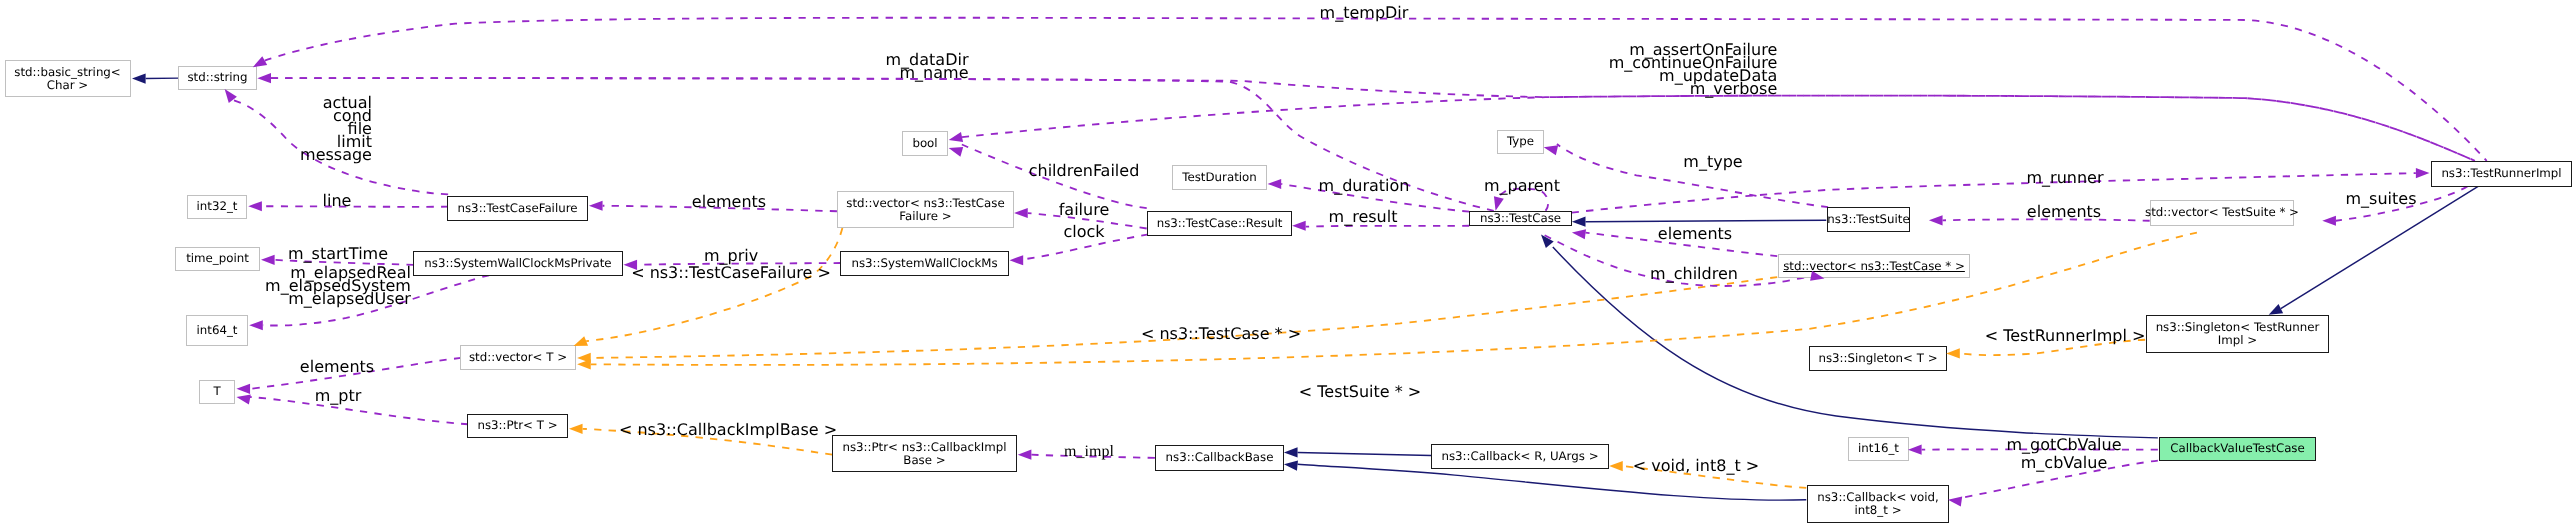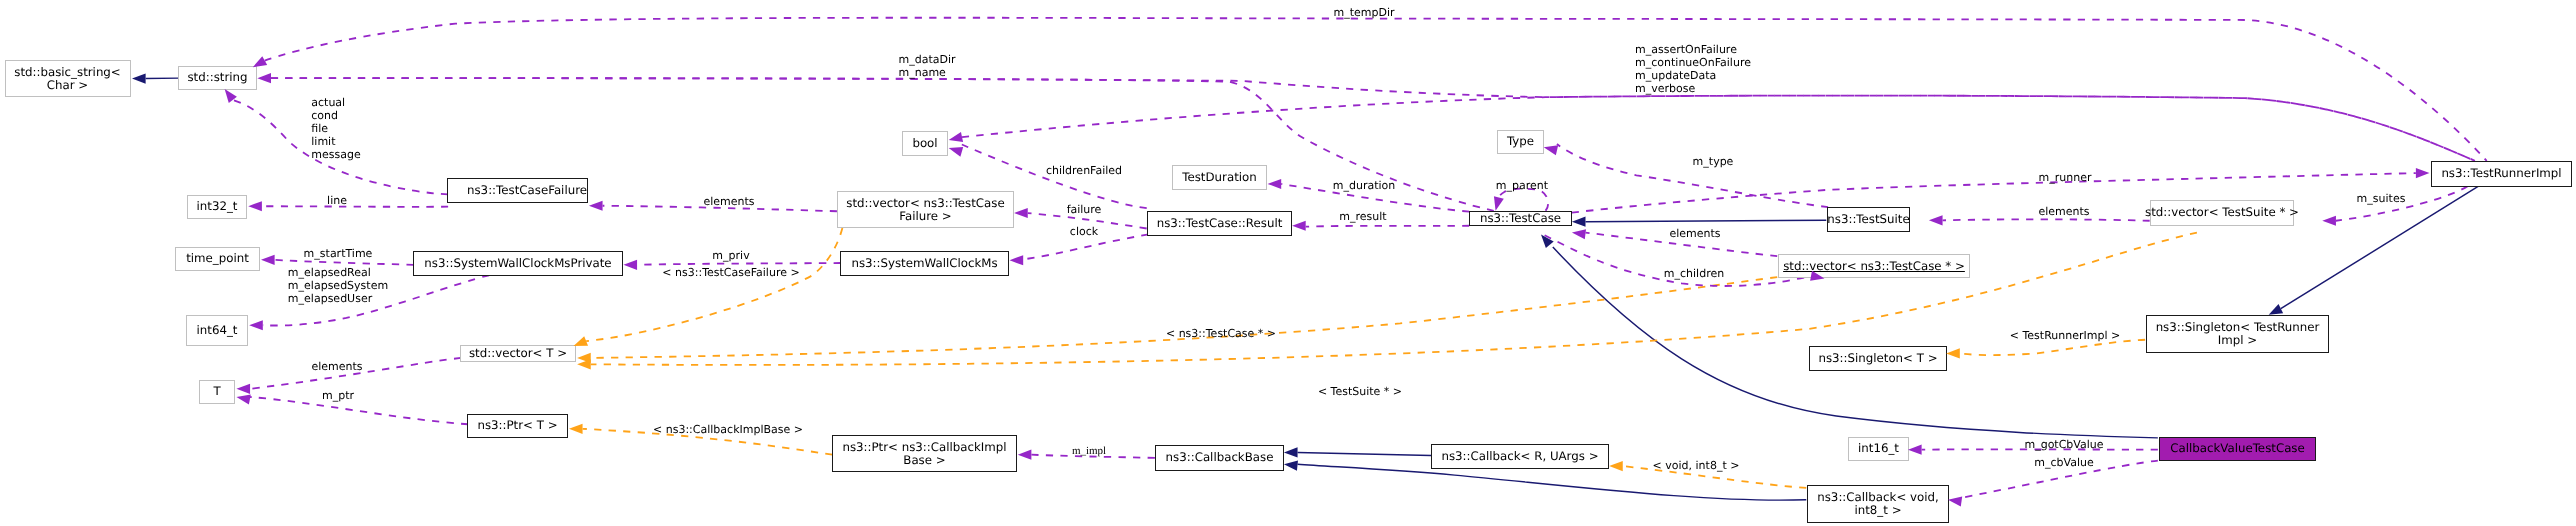--- a/index.html
+++ b/index.html
@@ -6,24 +6,24 @@
   html,body{margin:0;padding:0;background:#ffffff;-webkit-font-smoothing:antialiased;text-rendering:geometricPrecision;}
   #canvas{position:relative;width:2576px;height:526px;background:#ffffff;
     font-family:"DejaVu Sans",sans-serif;overflow:hidden;}
   svg#edges{position:absolute;left:0;top:0;width:2576px;height:526px;pointer-events:none;z-index:1;}
   svg#arrowheads{position:absolute;left:0;top:0;width:2576px;height:526px;pointer-events:none;z-index:4;}
   .node{position:absolute;box-sizing:border-box;display:flex;align-items:center;
     justify-content:center;text-align:center;color:#000;font-size:11.8px;
     line-height:13px;white-space:pre;background:#ffffff;z-index:2;}
   .node.light{border:0.9px solid #c0c0c0;}
   .node.dark{border:1.5px solid #1a1a1a;}
-  .node.sel{border:1.5px solid #1a1a1a;background:#a21caf;}
+  .node.sel{border:1.5px solid #1a1a1a;background:#86efac;}
   .nodes,.labels{position:absolute;left:0;top:0;width:0;height:0;}
-  .elabel{position:absolute;font-size:11px;color:#000;white-space:pre;
-    text-align:left;line-height:13px;transform:translate(-50%,0);z-index:3;}
+  .elabel{position:absolute;font-size:16px;color:#000;white-space:pre;
+    text-align:right;line-height:13px;transform:translate(-50%,0);z-index:3;}
   path.use{fill:none;stroke:#9627c8;stroke-width:2;stroke-dasharray:8,8;}
   path.inh{fill:none;stroke:#191970;stroke-width:1.6;}
   path.tpl{fill:none;stroke:#ffa318;stroke-width:2;stroke-dasharray:8,8;}
   polygon.use{fill:#9627c8;}
   polygon.inh{fill:#191970;}
   polygon.tpl{fill:#ffa318;}
 </style>
 </head>
 <body>
 
@@ -110,23 +110,23 @@
   <polygon class="use" points="2143.00,550.00 2157.07,557.63 2158.63,546.54"></polygon>
 </svg>
 <div class="nodes">
   <div class="node light" style="left:4.5px;top:60px;width:126px;height:37px;"><span>std::basic_string&lt;
 Char &gt;</span></div>
   <div class="node light" style="left:178px;top:66px;width:79px;height:23.6px;"><span>std::string</span></div>
   <div class="node light" style="left:187px;top:195px;width:60px;height:23.6px;"><span>int32_t</span></div>
   <div class="node light" style="left:175px;top:247px;width:85px;height:23.6px;"><span>time_point</span></div>
   <div class="node light" style="left:186px;top:315px;width:62px;height:31px;"><span>int64_t</span></div>
   <div class="node light" style="left:199px;top:380px;width:36px;height:23.6px;"><span>T</span></div>
-  <div class="node dark" style="left:447px;top:178px;width:141px;height:24.6px;justify-content:flex-end;"><span>ns3::TestCaseFailure</span></div>
+  <div class="node dark" style="left:447px;top:196px;width:141px;height:24.6px;"><span>ns3::TestCaseFailure</span></div>
   <div class="node dark" style="left:413px;top:251px;width:210px;height:24.6px;"><span>ns3::SystemWallClockMsPrivate</span></div>
-  <div class="node light" style="left:460px;top:345px;width:116px;height:17px;"><span>std::vector&lt; T &gt;</span></div>
+  <div class="node light" style="left:460px;top:345px;width:116px;height:25px;"><span>std::vector&lt; T &gt;</span></div>
   <div class="node dark" style="left:467px;top:414px;width:101px;height:23.6px;"><span>ns3::Ptr&lt; T &gt;</span></div>
   <div class="node light" style="left:902px;top:131px;width:46px;height:24.6px;"><span>bool</span></div>
   <div class="node light" style="left:837px;top:191px;width:177px;height:37px;"><span>std::vector&lt; ns3::TestCase
 Failure &gt;</span></div>
   <div class="node dark" style="left:840px;top:251px;width:169px;height:24.6px;"><span>ns3::SystemWallClockMs</span></div>
   <div class="node light" style="left:1172px;top:165px;width:95px;height:24.6px;"><span>TestDuration</span></div>
   <div class="node dark" style="left:1147px;top:211px;width:145px;height:24.6px;"><span>ns3::TestCase::Result</span></div>
   <div class="node light" style="left:1497px;top:130px;width:47px;height:23.6px;"><span>Type</span></div>
   <div class="node dark" style="left:1469px;top:211px;width:103px;height:15px;"><span>ns3::TestCase</span></div>
   <div class="node dark" style="left:1827px;top:207px;width:83px;height:24.6px;"><span>ns3::TestSuite</span></div>

